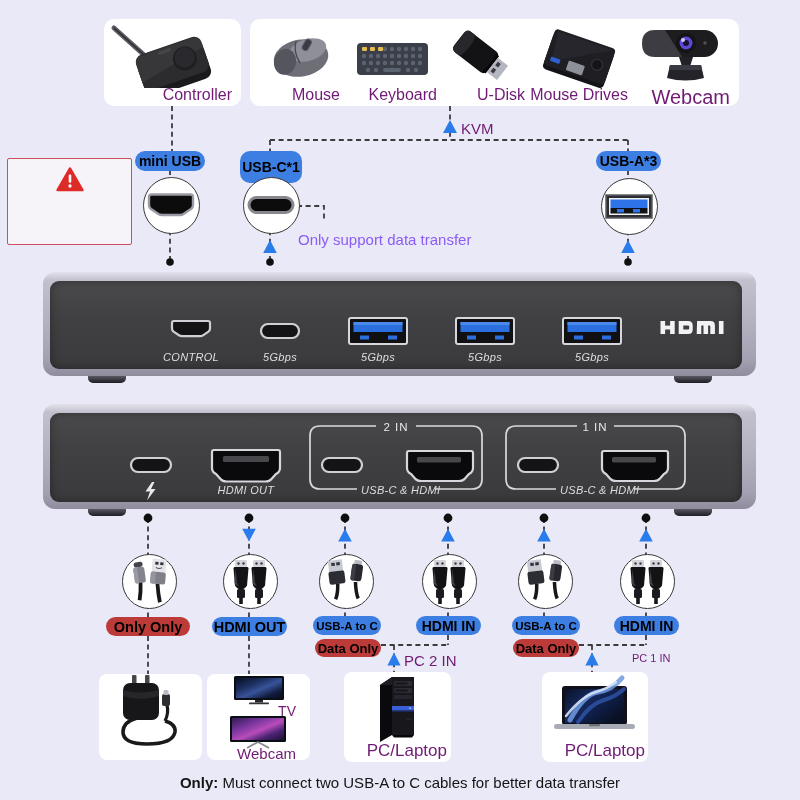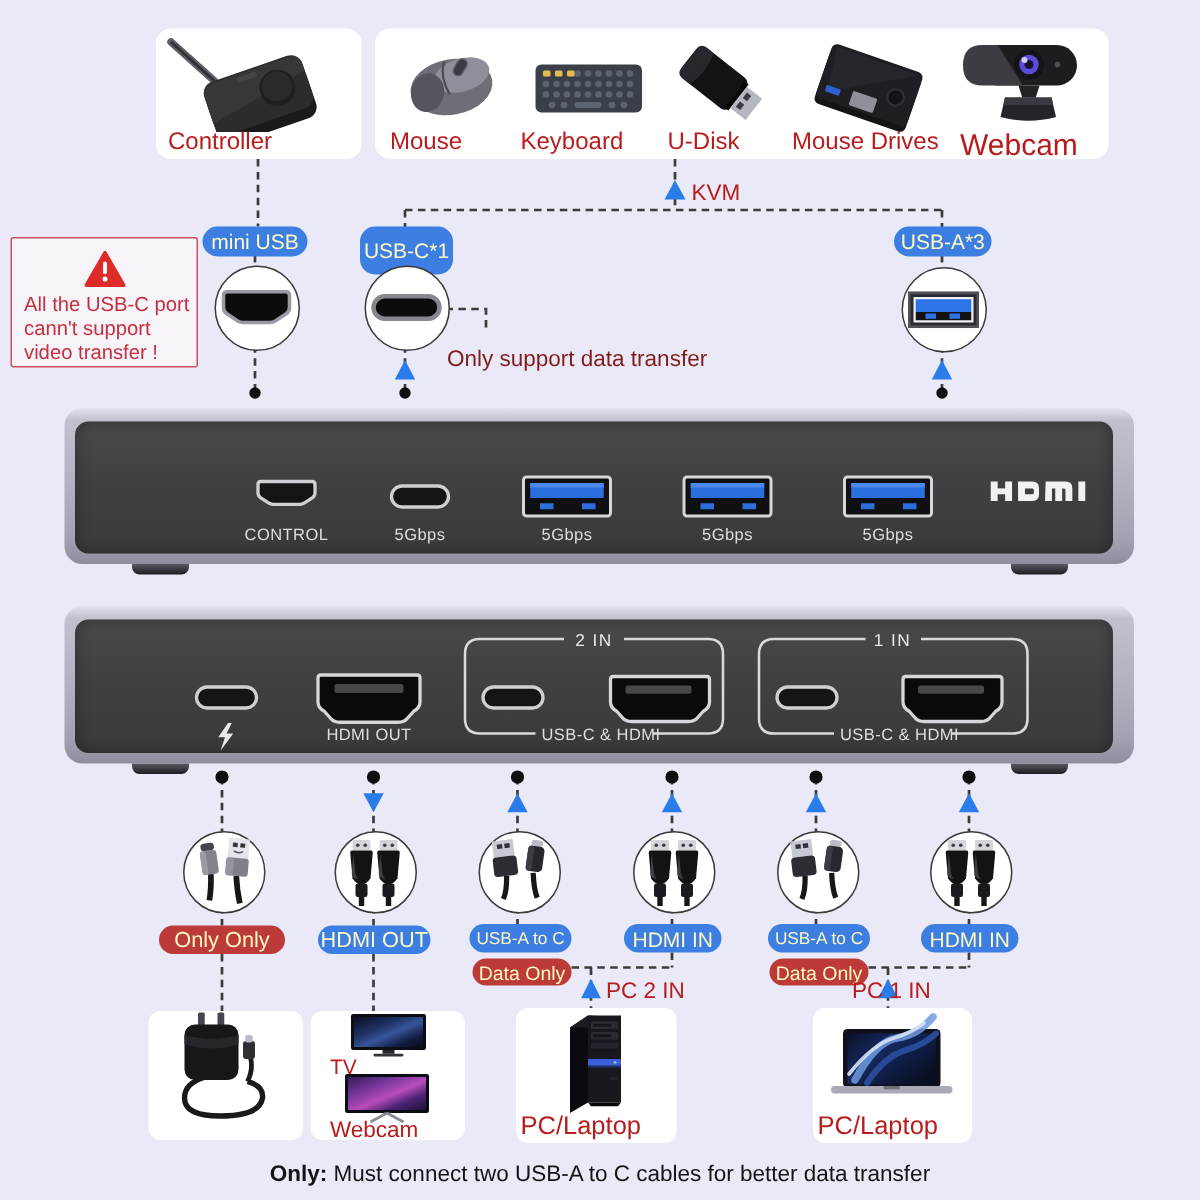--- a/index.html
+++ b/index.html
@@ -1,24 +1,24 @@
 <!DOCTYPE html>
 <html><head>
 <meta charset="utf-8">
 <style>
   html,body{margin:0;padding:0;}
   body{width:800px;height:800px;background:#e9e9f7;font-family:"Liberation Sans",sans-serif;position:relative;overflow:hidden;}
   .abs{position:absolute;}
   .wbox{position:absolute;background:#fff;border-radius:10px;}
-  .pill{position:absolute;color:#fef9c3;font-weight:normal;text-align:center;border-radius:10px;display:flex;align-items:center;justify-content:center;white-space:nowrap;}
+  .pill{position:absolute;color:#000000;font-weight:bold;text-align:center;border-radius:10px;display:flex;align-items:center;justify-content:center;white-space:nowrap;}
   .bluepill{background:#3d7ee3;}
   .redpill{background:#bc3b38;}
   .circ{position:absolute;background:#fff;border:1.3px solid #3a3a3a;border-radius:50%;display:flex;align-items:center;justify-content:center;}
-  .lbl{position:absolute;color:#b91c1c;text-align:left;white-space:nowrap;}
-  .plabel{position:absolute;color:#dededf;font-size:11px;text-align:center;letter-spacing:.3px;white-space:nowrap;}
+  .lbl{position:absolute;color:#701a75;text-align:right;white-space:nowrap;}
+  .plabel{position:absolute;color:#dededf;font-size:11px;text-align:center;letter-spacing:.3px;white-space:nowrap;font-style:italic;}
 </style>
 </head>
 <body>
 
 <svg class="abs" width="800" height="800" style="left:0;top:0;z-index:1">
   <g stroke="#3c3c3c" stroke-width="1.8" stroke-dasharray="5 3.6" fill="none">
     <path d="M172 106 V151"></path>
     <path d="M450 106 V140"></path>
     <path d="M270 140 H628"></path>
     <path d="M270 140 V152"></path>
@@ -179,24 +179,23 @@
 <div class="lbl" style="left:640px;top:86px;width:90px;font-size:20px;z-index:3">Webcam</div>
 
 <div class="lbl" style="left:461px;top:120px;font-size:15px;z-index:3">KVM</div>
 
 <div class="abs" style="left:7px;top:158px;width:123px;height:85px;border:1.6px solid #c9505c;background:#f6f3f9;border-radius:2px;z-index:3">
   <svg width="28" height="25" style="position:absolute;left:48px;top:8px" viewBox="0 0 30 27">
     <path d="M15 1.5 L28.5 25 H1.5 Z" fill="#dd2b28" stroke="#dd2b28" stroke-width="2.5" stroke-linejoin="round"></path>
     <rect x="13.6" y="8" width="2.8" height="9" rx="1.4" fill="#fff"></rect>
     <circle cx="15" cy="20.5" r="1.8" fill="#fff"></circle>
   </svg>
-  <div style="position:absolute;left:8px;top:36px;font-size:13.5px;line-height:16px;color:#c5303e;">All the USB-C port<br>cann't support<br>video transfer !</div>
-</div>
-
-<div class="abs" style="left:298px;top:231px;font-size:15px;color:#7f1d1d;z-index:3">Only support data transfer</div>
+</div>
+
+<div class="abs" style="left:298px;top:231px;font-size:15px;color:#8b5cf6;z-index:3">Only support data transfer</div>
 
 <div class="pill bluepill" style="left:135px;top:151px;width:70px;height:20px;font-size:14px;z-index:4">mini USB</div>
 <div class="pill bluepill" style="left:240px;top:151px;width:62px;height:32px;font-size:14px;z-index:4">USB-C*1</div>
 <div class="pill bluepill" style="left:596px;top:151px;width:65px;height:20px;font-size:14px;z-index:4">USB-A*3</div>
 
 <div class="circ" style="left:142.5px;top:176.5px;width:55px;height:55px;z-index:4">
   <svg width="50" height="28" viewBox="0 0 50 28">
     <path d="M5.5 3.5 h39 q2.5 0 2.5 2.5 v8 q0 2.5 -2 4 l-7.5 5 q-1.6 1 -3.6 1 h-17.8 q-2 0 -3.6 -1 L5 18 q-2 -1.5 -2 -4 v-8 q0 -2.5 2.5 -2.5 z" fill="#0c0c0c" stroke="#9a9aa4" stroke-width="2.4"></path>
   </svg>
 </div>
@@ -431,21 +430,21 @@
 <div class="pill redpill" style="left:106px;top:617px;width:84px;height:19px;font-size:14.5px;z-index:5">Only Only</div>
 <div class="pill bluepill" style="left:212px;top:617px;width:75px;height:19px;font-size:14.5px;z-index:5">HDMI OUT</div>
 <div class="pill bluepill" style="left:313px;top:616px;width:68px;height:19px;font-size:11.5px;z-index:5">USB-A to C</div>
 <div class="pill redpill" style="left:315px;top:639px;width:66px;height:18px;font-size:13px;z-index:5">Data Only</div>
 <div class="pill bluepill" style="left:416px;top:616px;width:65px;height:19px;font-size:14px;z-index:5">HDMI IN</div>
 <div class="pill bluepill" style="left:512px;top:616px;width:68px;height:19px;font-size:11.5px;z-index:5">USB-A to C</div>
 <div class="pill redpill" style="left:513px;top:639px;width:66px;height:18px;font-size:13px;z-index:5">Data Only</div>
 <div class="pill bluepill" style="left:614px;top:616px;width:65px;height:19px;font-size:14px;z-index:5">HDMI IN</div>
 
 <div class="lbl" style="left:404px;top:652px;font-size:15px;z-index:5">PC 2 IN</div>
-<div class="lbl" style="left:568px;top:652px;font-size:15px;z-index:5">PC 1 IN</div>
+<div class="lbl" style="left:632px;top:652px;font-size:11px;z-index:5">PC 1 IN</div>
 
 <div class="wbox" style="left:99px;top:674px;width:103px;height:86px;border-radius:8px;z-index:2"></div>
 <div class="wbox" style="left:207px;top:674px;width:103px;height:86px;border-radius:8px;z-index:2"></div>
 <div class="wbox" style="left:344px;top:672px;width:107px;height:90px;border-radius:8px;z-index:2"></div>
 <div class="wbox" style="left:542px;top:672px;width:106px;height:90px;border-radius:8px;z-index:2"></div>
 
 <svg class="abs" width="103" height="86" style="left:99px;top:674px;z-index:3" viewBox="0 0 103 86">
   <path d="M38 44 q-14 4 -14 14 q0 12 24 12 q26 0 28 -12 q1 -8 -10 -11" stroke="#1a1a1c" stroke-width="3.6" fill="none"></path>
   <path d="M66 47 q4 -8 2 -16" stroke="#1a1a1c" stroke-width="3.2" fill="none"></path>
   <rect x="63" y="20" width="8" height="12" rx="2" fill="#2e2e33"></rect>

